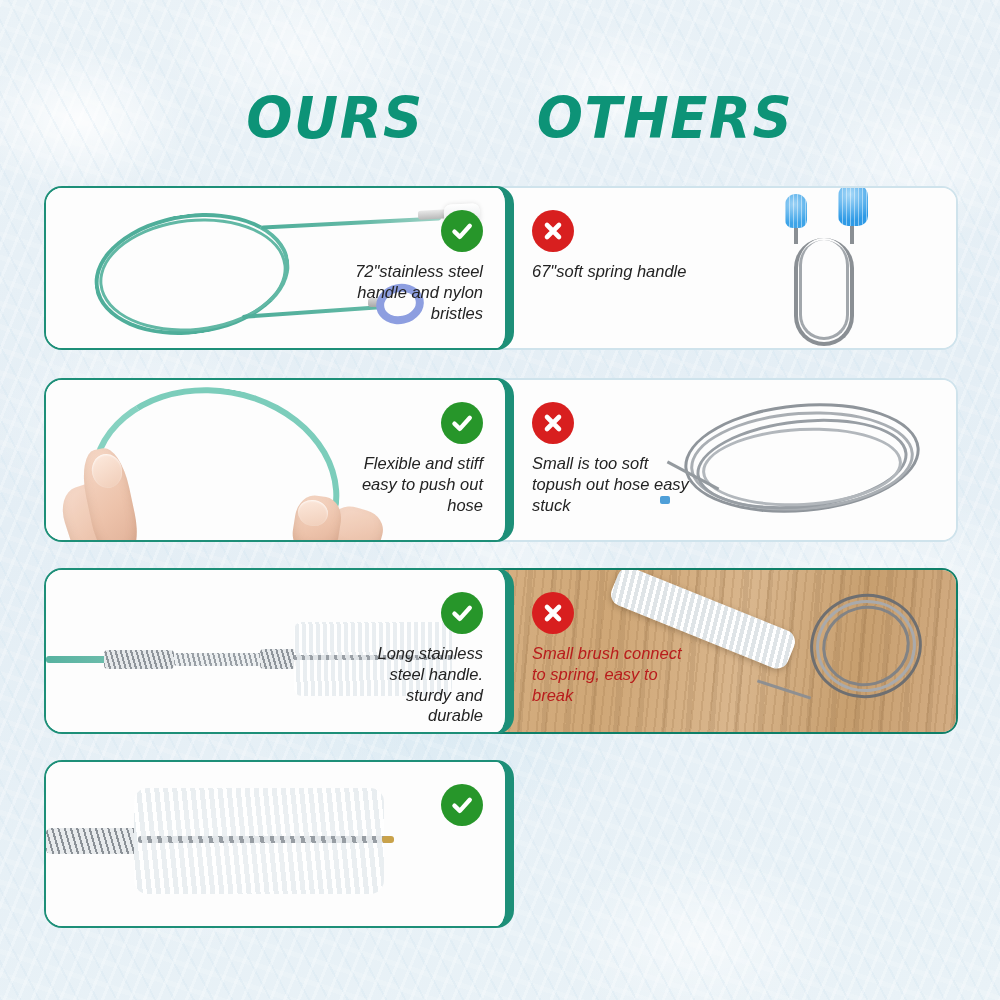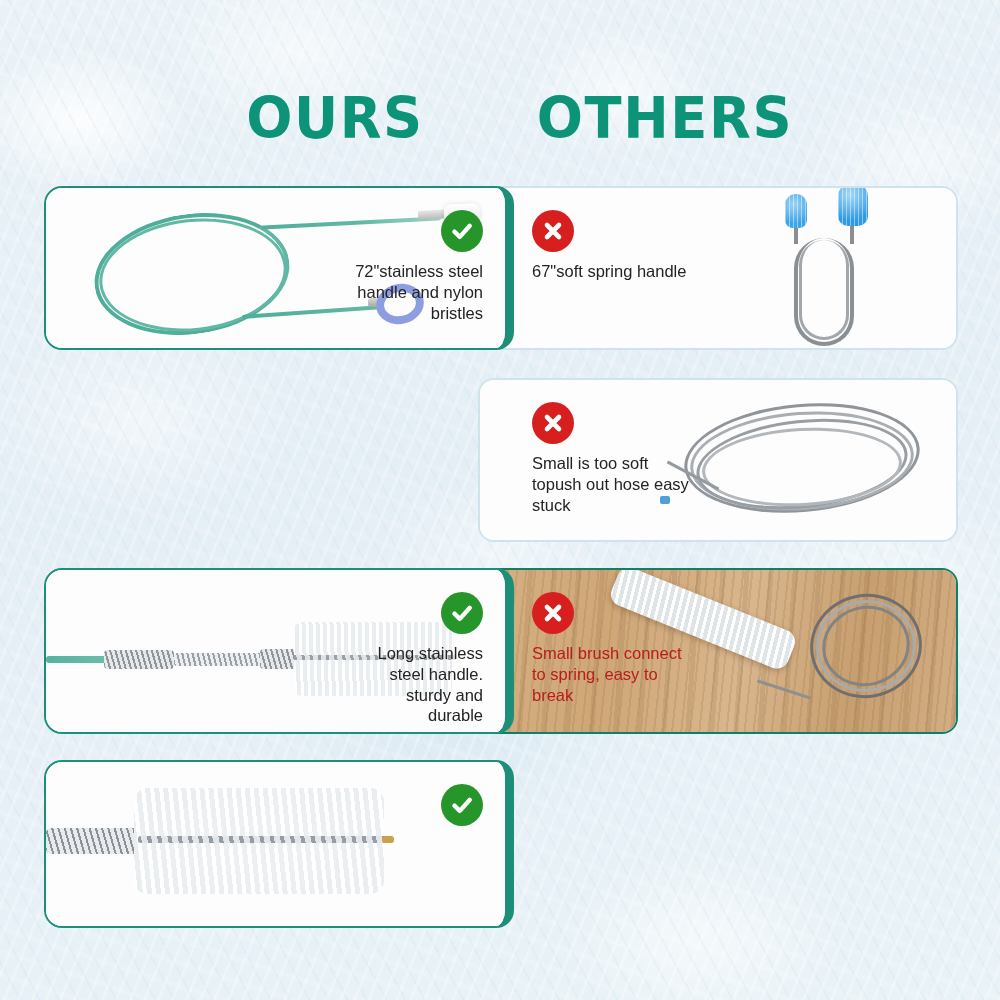--- a/index.html
+++ b/index.html
@@ -33,21 +33,21 @@
   #bg::after {
     content: "";
     position: absolute; inset: 0;
     background:
       repeating-linear-gradient(112deg, rgba(255,255,255,.30) 0 3px, rgba(255,255,255,0) 3px 13px),
       repeating-linear-gradient(62deg, rgba(206,226,238,.30) 0 2px, rgba(255,255,255,0) 2px 17px),
       repeating-linear-gradient(18deg, rgba(255,255,255,.18) 0 5px, rgba(255,255,255,0) 5px 22px);
     opacity: .85;
   }
 
-  #page { position: absolute; inset: 0; }
+  #page { position: absolute; inset: 0; font-style: italic; }
 
   
   .header {
     position: absolute;
     top: 78px; left: 0; width: 1000px; height: 80px;
     display: flex; align-items: center; justify-content: center;
   }
   .hdr-word {
     font-size: 57px;
     font-weight: 900;
@@ -451,20 +451,41 @@
       <div class="caption cap-others">
         <div class="mark mark-x badge-mark">
           <svg width="24" height="24" viewBox="0 0 24 24">
               <path d="M6 6 L18 18 M18 6 L6 18" stroke="#fff" stroke-width="4.6" stroke-linecap="round"></path>
             </svg>
         </div>
         <div class="cap-text">Small is too soft topush out hose easy stuck</div>
       </div>
     </div>
 
+    <div class="panel-ours">
+      <div class="photo-white">
+        <div class="media">
+          <div class="r2-arc"></div>
+          <div class="finger finger-l2"></div>
+          <div class="finger finger-l"></div>
+          <div class="nail nail-l"></div>
+          <div class="finger finger-r2"></div>
+          <div class="finger finger-r"></div>
+          <div class="nail nail-r"></div>
+        </div>
+      </div>
+      <div class="caption cap-ours">
+        <div class="mark mark-check badge-mark">
+          <svg width="26" height="26" viewBox="0 0 24 24">
+              <path d="M5 12.6 L10 17.4 L19.2 7.2" fill="none" stroke="#fff" stroke-width="4" stroke-linecap="round" stroke-linejoin="round"></path>
+            </svg>
+        </div>
+        <div class="cap-text">Flexible and stiff easy to push out hose</div>
+      </div>
+    </div>
   </div>
 
   <div class="row row-3">
     <div class="panel-others">
       <div class="photo-wood">
         <div class="r3r-brush"></div>
         <div class="r3r-wire"></div>
         <div class="r3r-coil r3r-k1"></div>
         <div class="r3r-coil r3r-k2"></div>
         <div class="r3r-coil r3r-k3"></div>

